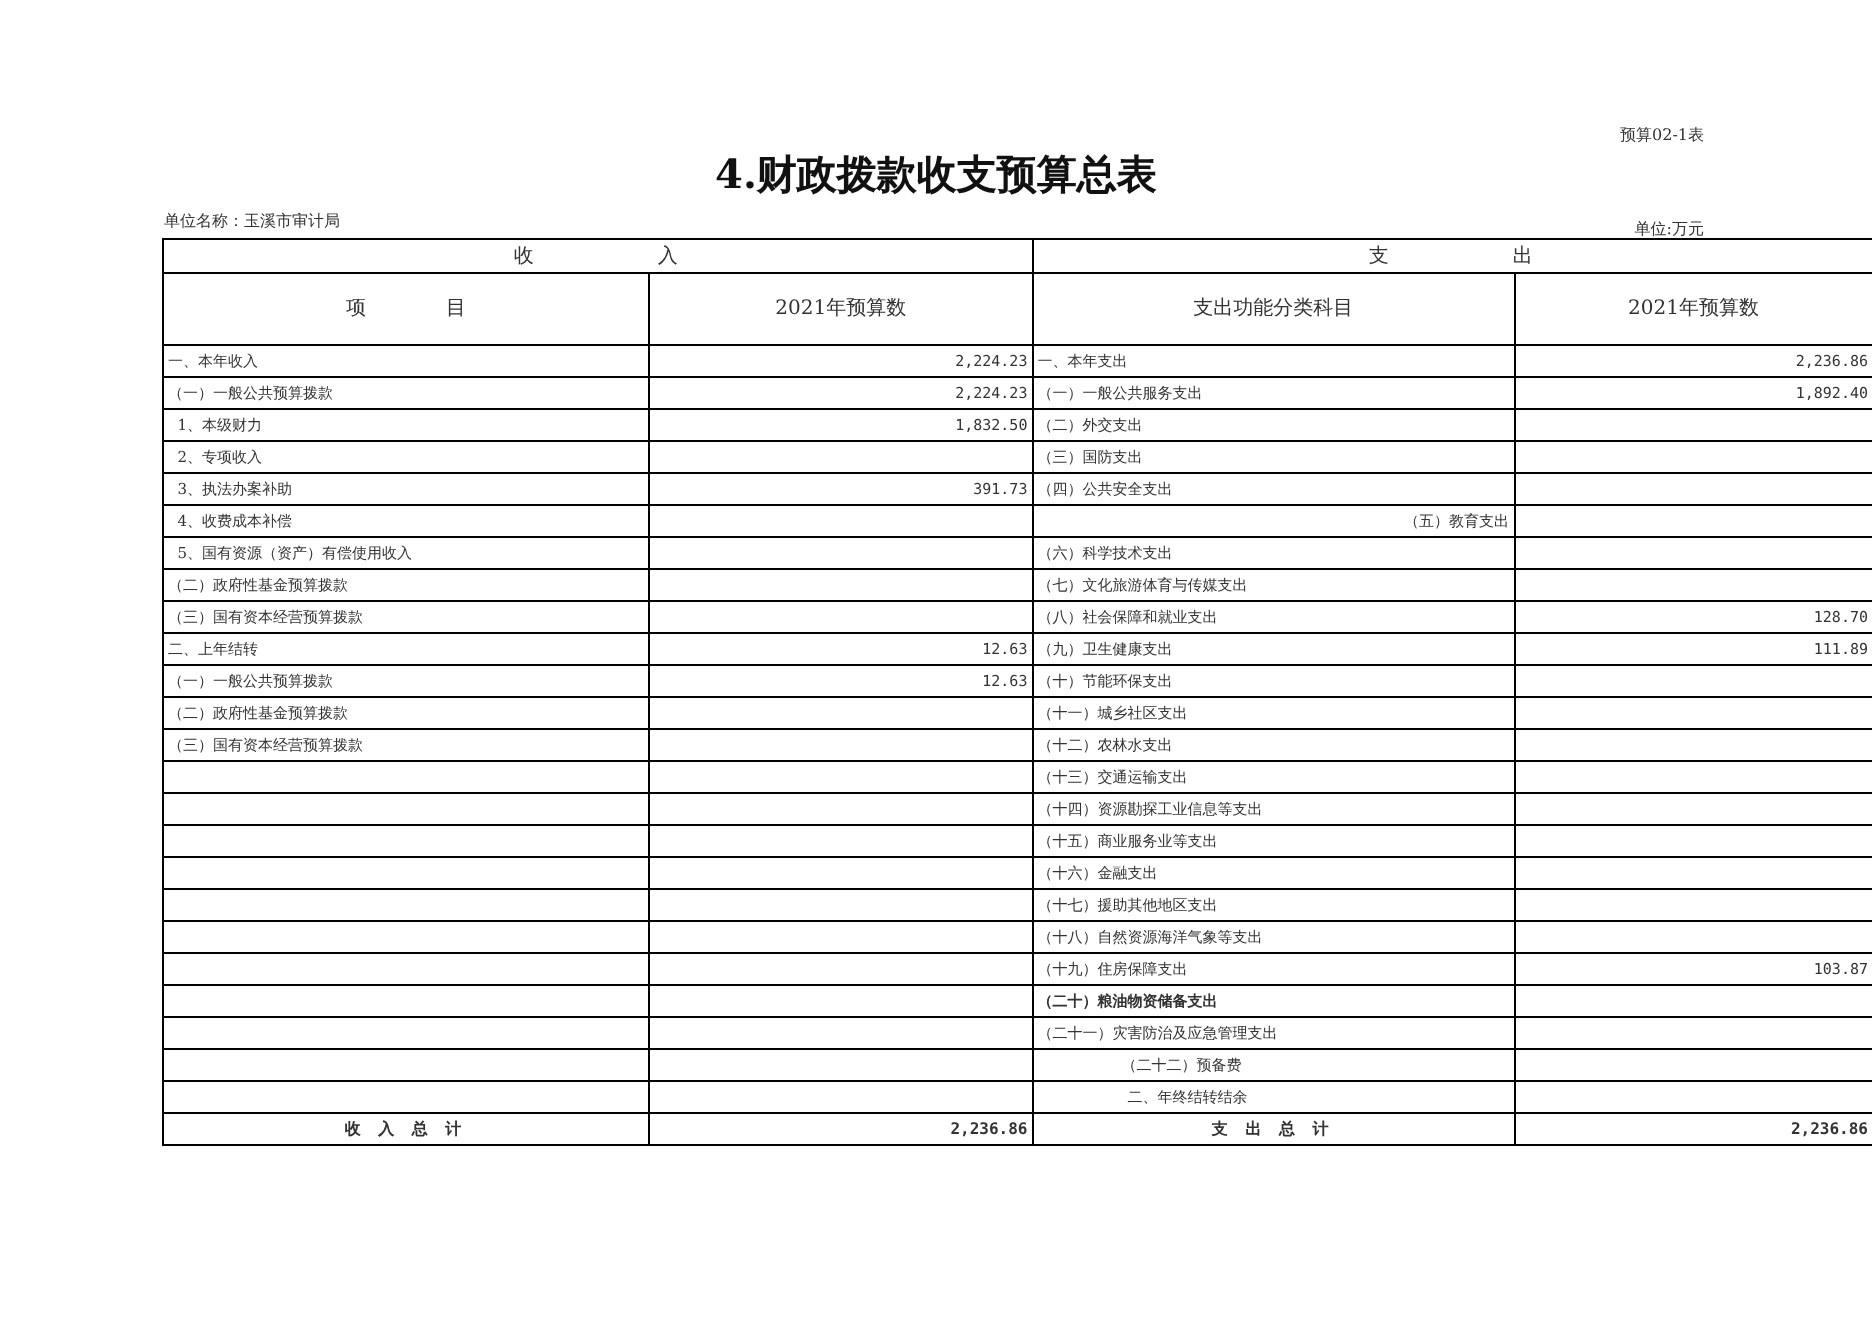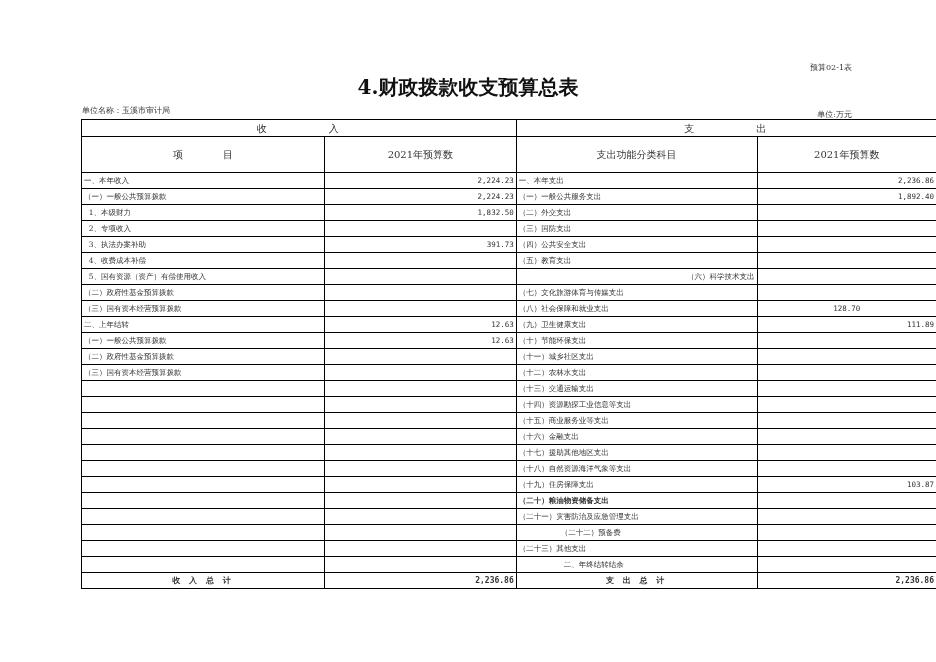--- a/index.html
+++ b/index.html
@@ -81,40 +81,40 @@
       </tr>
       <tr>
         <td style="white-space: pre;">  3、执法办案补助</td>
         <td class="num" style="white-space: pre;">391.73</td>
         <td style="white-space: pre;">（四）公共安全支出</td>
         <td class="num" style="white-space: pre;"></td>
       </tr>
       <tr>
         <td style="white-space: pre;">  4、收费成本补偿</td>
         <td class="num" style="white-space: pre;"></td>
-        <td style="white-space: pre;">（五）教育支出</td>
+        <td style="white-space: pre; text-align: right;">（五）教育支出</td>
         <td class="num" style="white-space: pre;"></td>
       </tr>
       <tr>
         <td style="white-space: pre;">  5、国有资源（资产）有偿使用收入</td>
         <td class="num" style="white-space: pre;"></td>
-        <td style="white-space: pre; text-align: right;">（六）科学技术支出</td>
+        <td style="white-space: pre;">（六）科学技术支出</td>
         <td class="num" style="white-space: pre;"></td>
       </tr>
       <tr>
         <td style="white-space: pre;">（二）政府性基金预算拨款</td>
         <td class="num" style="white-space: pre;"></td>
         <td style="white-space: pre;">（七）文化旅游体育与传媒支出</td>
         <td class="num" style="white-space: pre;"></td>
       </tr>
       <tr>
         <td style="white-space: pre;">（三）国有资本经营预算拨款</td>
         <td class="num" style="white-space: pre;"></td>
         <td style="white-space: pre;">（八）社会保障和就业支出</td>
-        <td class="num" style="white-space: pre; text-align: center;">128.70</td>
+        <td class="num" style="white-space: pre;">128.70</td>
       </tr>
       <tr>
         <td style="white-space: pre;">二、上年结转</td>
         <td class="num" style="white-space: pre;">12.63</td>
         <td style="white-space: pre;">（九）卫生健康支出</td>
         <td class="num" style="white-space: pre;">111.89</td>
       </tr>
       <tr>
         <td style="white-space: pre;">（一）一般公共预算拨款</td>
         <td class="num" style="white-space: pre;">12.63</td>
@@ -184,26 +184,20 @@
       <tr>
         <td style="white-space: pre;"></td>
         <td class="num" style="white-space: pre;"></td>
         <td style="white-space: pre;">（二十一）灾害防治及应急管理支出</td>
         <td class="num" style="white-space: pre;"></td>
       </tr>
       <tr>
         <td style="white-space: pre;"></td>
         <td class="num" style="white-space: pre;"></td>
         <td style="white-space: pre; padding-left: 44px;">（二十二）预备费</td>
-        <td class="num" style="white-space: pre;"></td>
-      </tr>
-      <tr>
-        <td style="white-space: pre;"></td>
-        <td class="num" style="white-space: pre;"></td>
-        <td style="white-space: pre;">（二十三）其他支出</td>
         <td class="num" style="white-space: pre;"></td>
       </tr>
       <tr>
         <td style="white-space: pre;"></td>
         <td class="num" style="white-space: pre;"></td>
         <td style="white-space: pre; padding-left: 47px;">二、年终结转结余</td>
         <td class="num" style="white-space: pre;"></td>
       </tr>
       <tr class="total">
         <td class="lbl">收 入 总 计</td>

